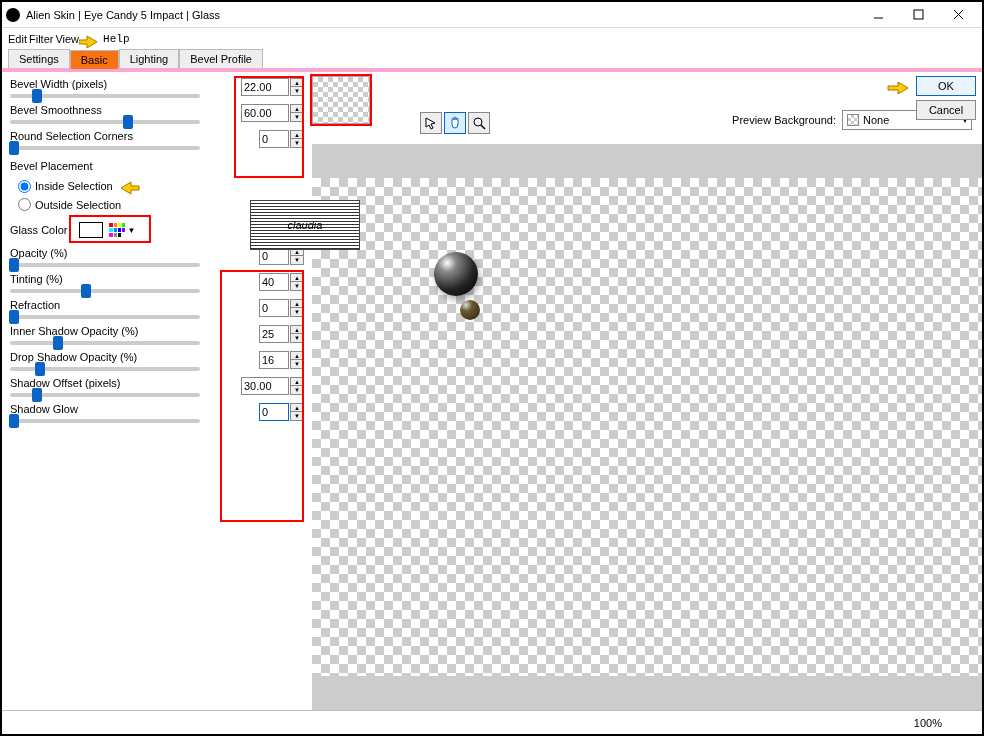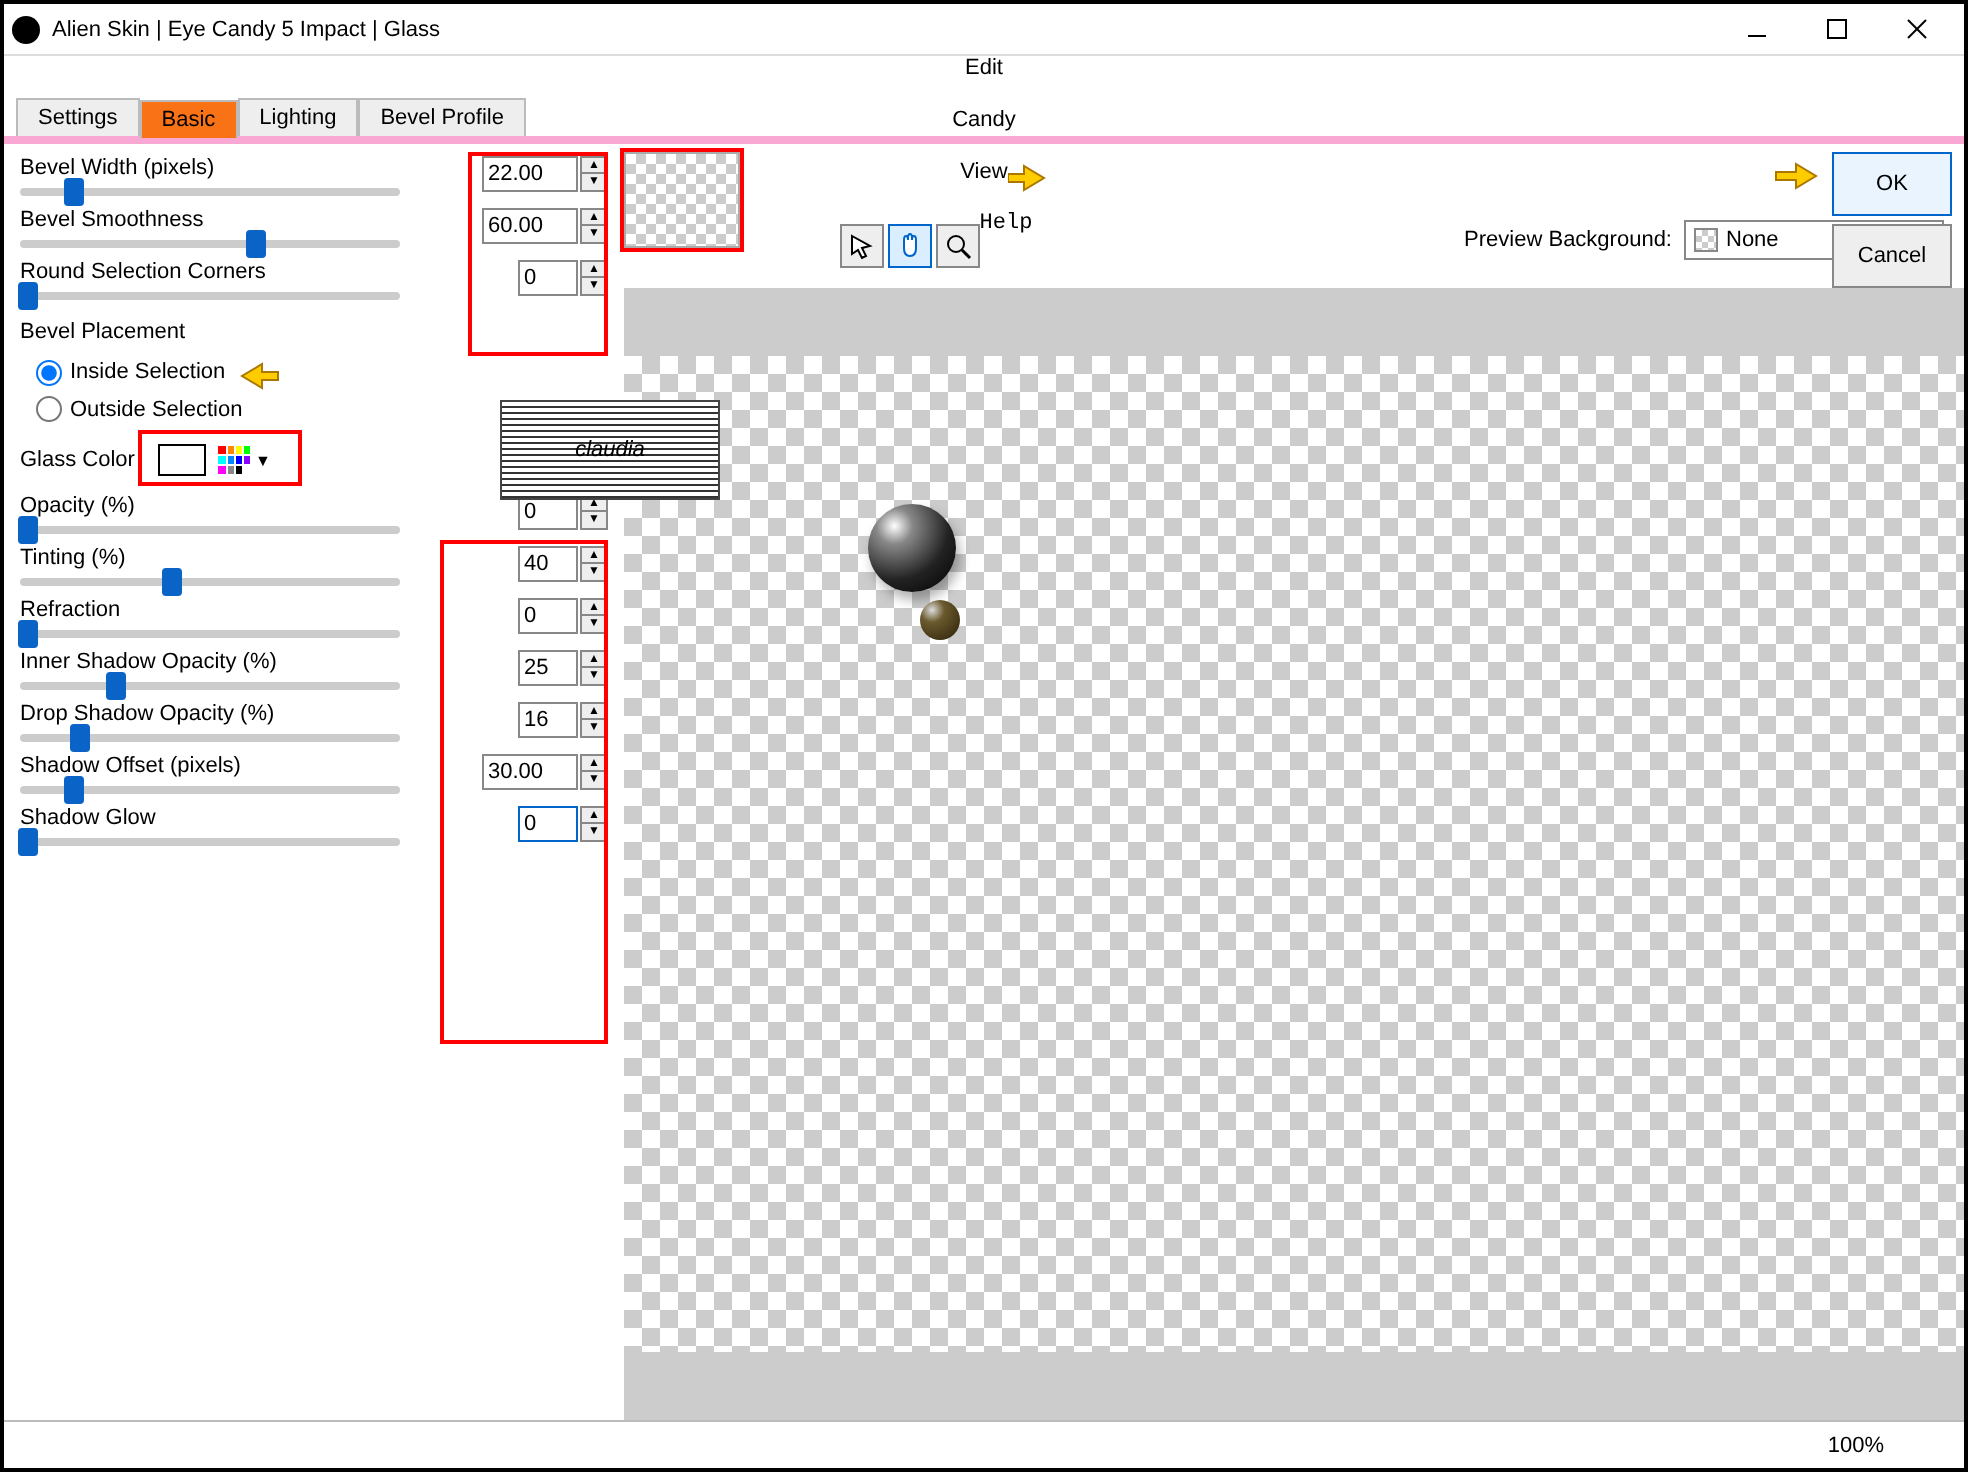--- a/index.html
+++ b/index.html
@@ -2,21 +2,21 @@
 <html><head>
 <meta charset="utf-8">
 <style>
 * { box-sizing: border-box; font-family: Arial, sans-serif; font-size: 11px; }
 body { margin: 0; padding: 0; background: #fff; width: 984px; height: 736px; overflow: hidden; border: 2px solid #000; position: relative; }
 .titlebar { height: 26px; display: flex; align-items: center; padding: 0 4px; border-bottom: 1px solid #ddd; }
 .titlebar .icon { width: 14px; height: 14px; background: #000; border-radius: 50%; margin-right: 6px; }
 .titlebar .title { flex: 1; }
 .winbtn { width: 40px; height: 24px; display: flex; align-items: center; justify-content: center; }
 .winbtn svg { width: 11px; height: 11px; }
-.menubar { height: 22px; display: flex; align-items: center; padding: 0 6px; gap: 14px; flex-direction: column; }
+.menubar { height: 22px; display: flex; align-items: center; padding: 0 6px; gap: 2px; }
 .menubar span { cursor: default; }
 .tabs { height: 22px; display: flex; align-items: flex-end; padding: 0 6px; border-bottom: 4px solid #f9a8d4; }
 .tab { padding: 3px 10px; border: 1px solid #bbb; border-bottom: none; background: #eee; margin-right: 0; position: relative; }
 .tab.active { background: #f97316; z-index: 2; top: 1px; }
 .body { display: flex; height: calc(100% - 26px - 22px - 22px - 24px); }
 .leftpane { width: 310px; padding: 6px 8px; position: relative; }
 .rightpane { flex: 1; position: relative; display: flex; flex-direction: column; }
 .param-row { margin-bottom: 6px; position: relative; }
 .param-label { display: block; margin-bottom: 2px; }
 .slider-track { height: 4px; background: #ccc; border-radius: 2px; position: relative; margin: 4px 0 4px 0; width: 190px; }
@@ -38,21 +38,21 @@
 .dropdown-arrow { font-size: 8px; }
 .thumb-box { position: absolute; left: 0; top: 4px; width: 64px; height: 64px; }
 .thumb-box .inner { width: 58px; height: 48px; background: repeating-conic-gradient(#ccc 0 90deg,#fff 0 180deg); background-size: 10px 10px; border: 1px solid #aaa; }
 .toolbar-icons { position: absolute; left: 108px; top: 40px; display: flex; gap: 2px; }
 .toolbtn { width: 22px; height: 22px; border: 1px solid #888; display: flex; align-items: center; justify-content: center; background: #eee; }
 .toolbtn.sel { border: 1px solid #06c; background: #dbeeff; }
 .pv-label-row { position: absolute; right: 10px; top: 38px; display: flex; align-items: center; gap: 6px; }
 .pv-select { width: 130px; height: 20px; border: 1px solid #888; display: flex; align-items: center; padding: 0 4px; gap: 4px; background: #fff; }
 .pv-select .sq { width: 12px; height: 12px; background: repeating-conic-gradient(#ccc 0 90deg,#fff 0 180deg); background-size: 6px 6px; border: 1px solid #888; }
 .btncol { position: absolute; right: 6px; top: 4px; display: flex; flex-direction: column; gap: 4px; align-items: flex-end; }
-.dlgbtn { width: 60px; height: 32px; border: 1px solid #888; background: #eee; display: flex; align-items: center; justify-content: center; }
+.dlgbtn { width: 60px; height: 20px; border: 1px solid #888; background: #eee; display: flex; align-items: center; justify-content: center; }
 .dlgbtn.ok { border: 1px solid #06c; background: #eaf4ff; }
 .canvas-area { flex: 1; margin-top: 72px; position: relative; background: #fff; }
 .gray-strip { height: 34px; background: #ccc; }
 .checker { position: absolute; top: 34px; bottom: 34px; left: 0; right: 0; background: repeating-conic-gradient(#ccc 0 90deg,#fff 0 180deg); background-size: 18px 18px; }
 .gray-strip.bottom { position: absolute; bottom: 0; left: 0; right: 0; }
 .sphere { position: absolute; border-radius: 50%; }
 .sphere.big { width: 44px; height: 44px; left: 122px; top: 74px; background: radial-gradient(circle at 30% 25%, #fff 0%, #888 20%, #222 60%, #000 100%); box-shadow: 2px 4px 6px rgba(0,0,0,0.3); }
 .sphere.sm { width: 20px; height: 20px; left: 148px; top: 122px; background: radial-gradient(circle at 30% 25%, #ddd 0%, #6b5a2e 30%, #2a1f08 100%); }
 .claudia { width: 110px; height: 50px; border: 1px solid #444; background: repeating-linear-gradient(0deg,#333 0 1px,#fff 1px 3px); display:flex; align-items:center; justify-content:center; font-style: italic; font-family: cursive; color:#000; font-size:14px; }
 .statusbar { position: absolute; bottom: 0; left: 0; right: 0; height: 24px; border-top: 1px solid #bbb; display: flex; align-items: center; justify-content: flex-end; padding-right: 40px; }
@@ -77,21 +77,21 @@
   <div class="winbtn">
       <svg viewBox="0 0 11 11">
         <line x1="1" y1="1" x2="10" y2="10" stroke="#000"></line>
         <line x1="10" y1="1" x2="1" y2="10" stroke="#000"></line>
       </svg>
     </div>
 </div>
 
 <div class="menubar">
   <span>Edit</span>
-  <span>Candy</span>
+  <span>Filter</span>
   <span style="position:relative;">
     <span>View</span>
     <svg class="hand-svg" style="position:absolute;left:24px;top:-3px;" viewBox="0 0 28 20">
         <path d="M0 10 L8 10 L8 6 L18 12 L8 18 L8 14 L0 14 Z" fill="#ffcc00" stroke="#aa7700"></path>
       </svg>
   </span>
   <span style="margin-left:22px;font-family:Liberation Mono, monospace;">Help</span>
 </div>
 
 <div class="tabs">

